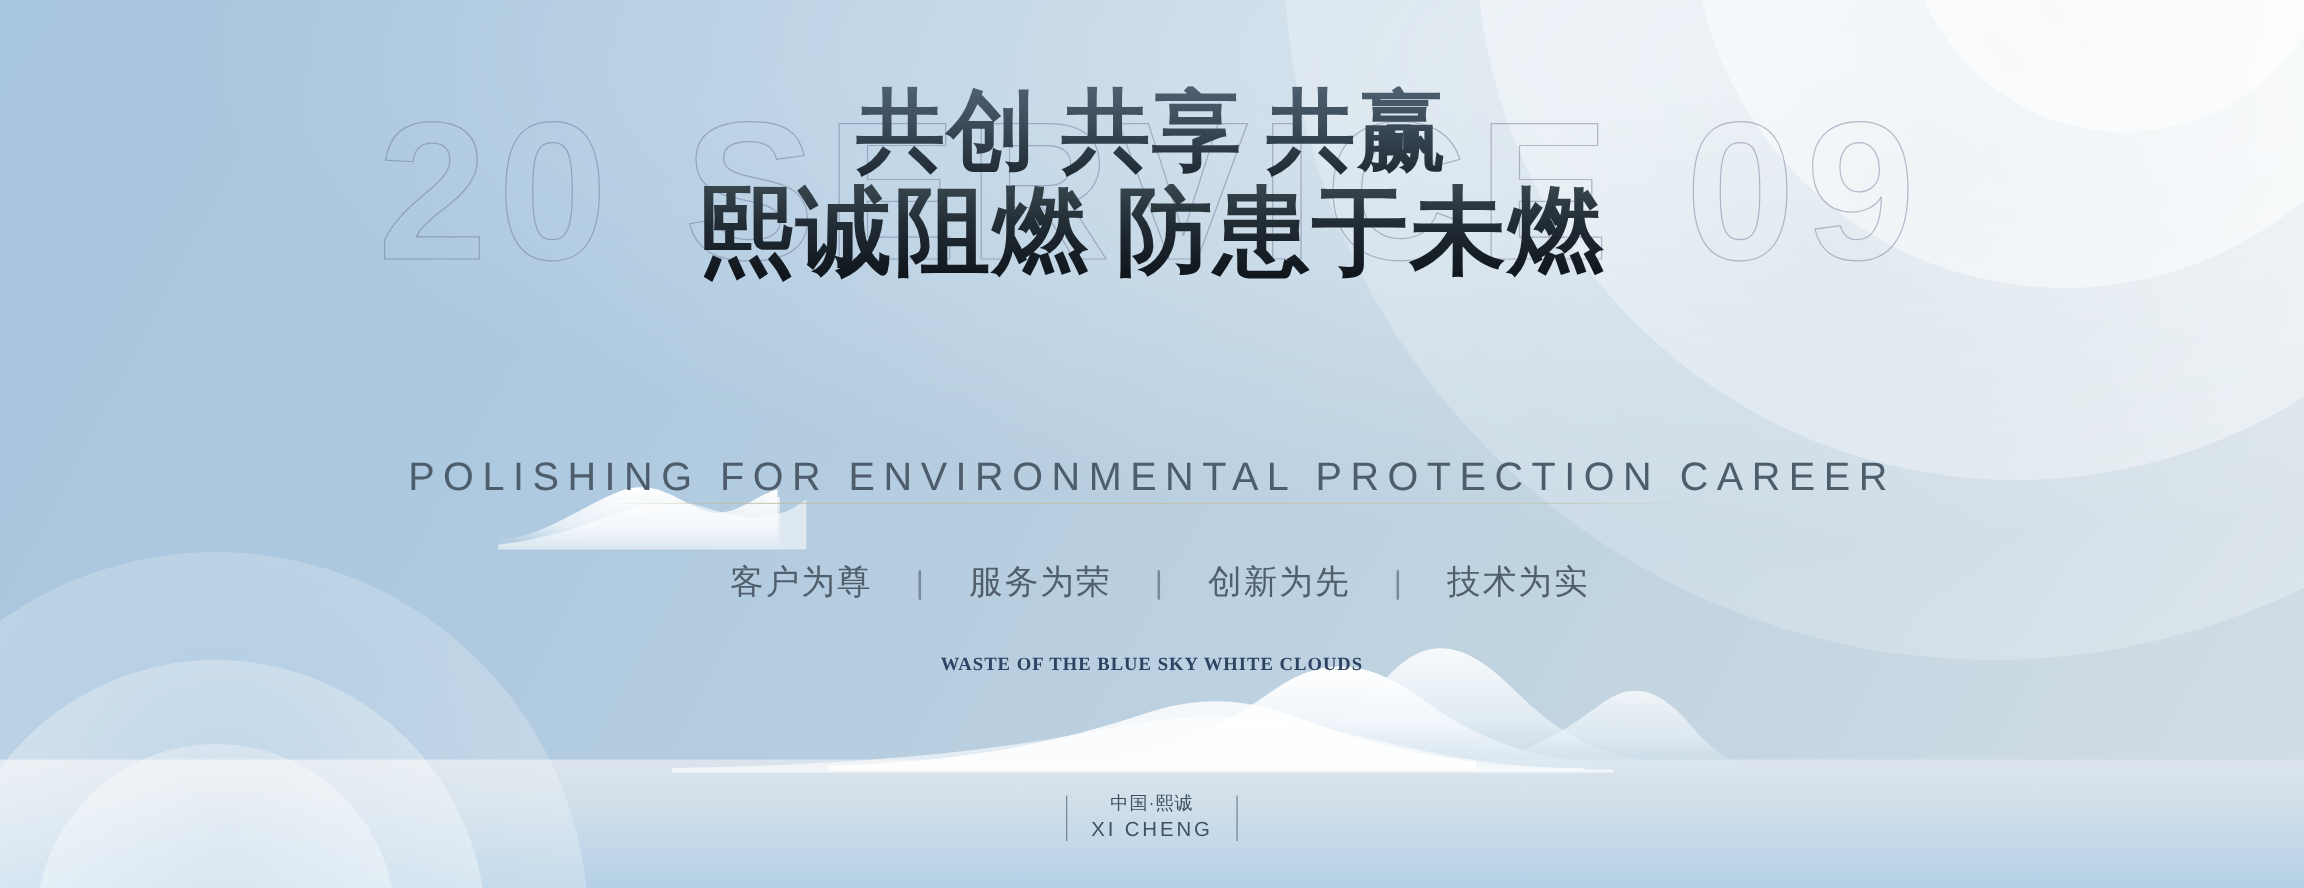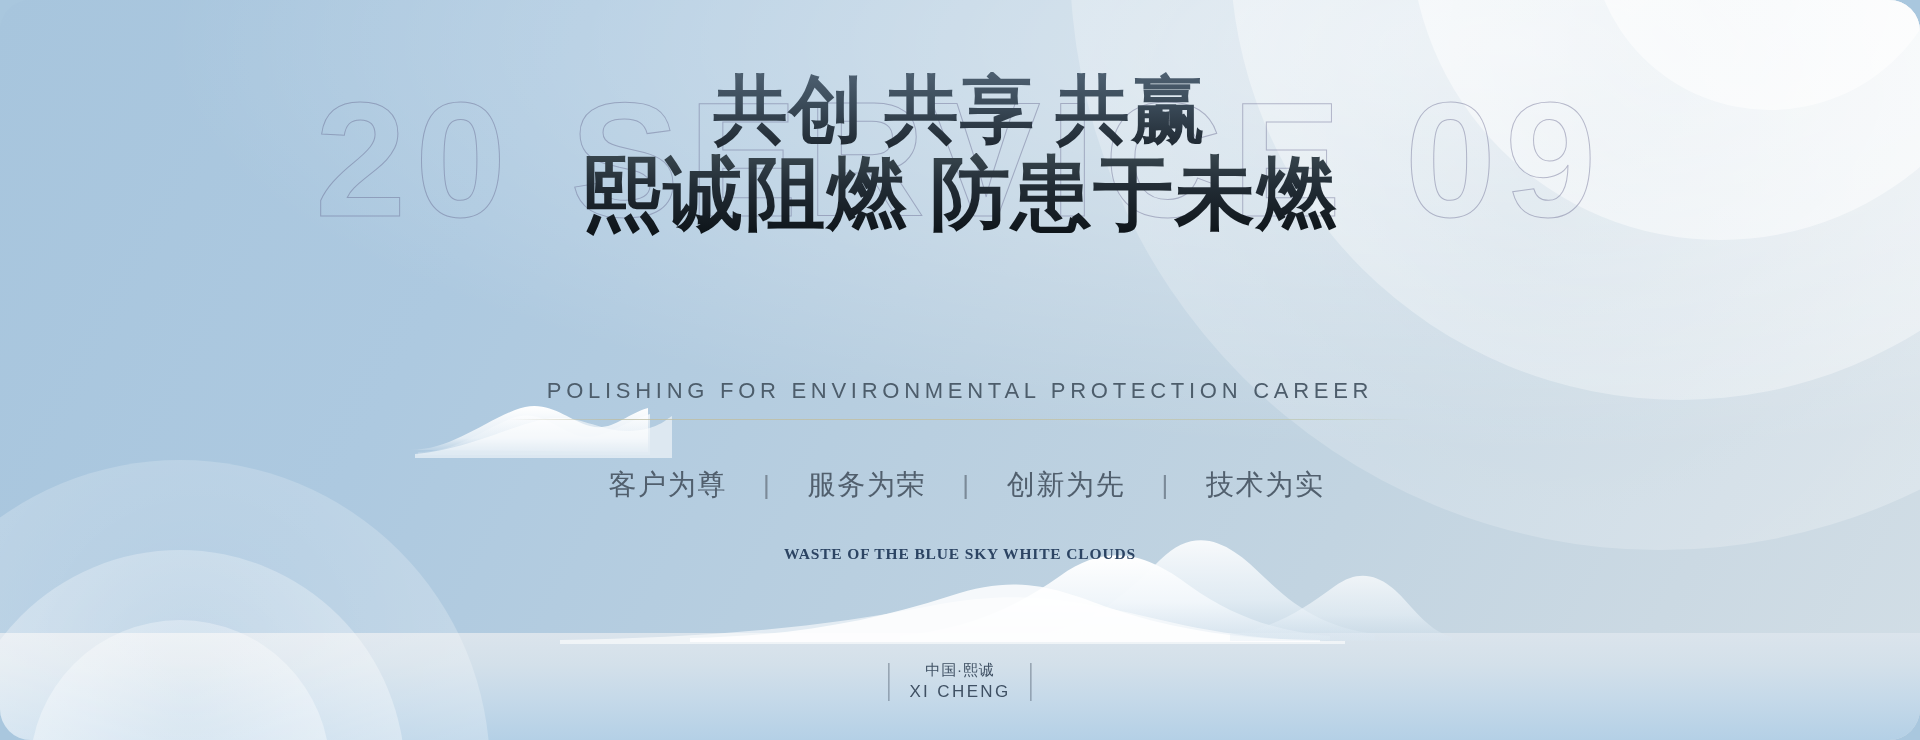--- a/index.html
+++ b/index.html
@@ -7,21 +7,20 @@
     width:1920px;height:740px;overflow:hidden;
     font-family:"Liberation Sans", sans-serif;
     background:#a9c7de;
   }
 
   #banner{
     position:relative;width:1920px;height:740px;overflow:hidden;
     background:
       radial-gradient(120% 95% at 78% 6%, rgba(255,255,255,.55) 0%, rgba(255,255,255,0) 58%),
       linear-gradient(118deg,#a7c5dd 0%,#adc9e0 26%,#b9cfe0 50%,#c2d4e1 70%,#cbd9e3 86%,#d2dee6 100%);
-    border-radius: 31px;
   }
 
   
   .ring{position:absolute;border-radius:50%;pointer-events:none;}
   .tr1{width:1180px;height:1180px;right:-330px;top:-630px;
        background:radial-gradient(circle at 38% 72%, rgba(255,255,255,.10) 0%, rgba(255,255,255,.30) 55%, rgba(255,255,255,.42) 100%);}
   .tr2{width:900px;height:900px;right:-210px;top:-500px;
        background:radial-gradient(circle at 40% 70%, rgba(255,255,255,.18) 0%, rgba(255,255,255,.46) 60%, rgba(255,255,255,.62) 100%);}
   .tr3{width:620px;height:620px;right:-110px;top:-380px;
        background:radial-gradient(circle at 42% 68%, rgba(255,255,255,.30) 0%, rgba(255,255,255,.60) 60%, rgba(255,255,255,.78) 100%);}
@@ -68,21 +67,21 @@
     white-space:nowrap;
   }
   .hl1{font-size:74px;letter-spacing:.02em;}
   .hl2{font-size:80px;letter-spacing:.02em;margin-top:4px;
        background:linear-gradient(180deg,#39474f 0%,#222c35 40%,#0d1318 100%);
        -webkit-background-clip:text;background-clip:text;color:transparent;}
 
   
   .tagline{
     position:absolute;left:0;right:0;top:378px;text-align:center;
-    font-size:22px;letter-spacing:.215em;font-weight:400;
+    font-size:33px;letter-spacing:.215em;font-weight:400;
     color:#4d5d6b;white-space:nowrap;
   }
   .tagline-rule{
     position:absolute;top:419px;left:50%;transform:translateX(-50%);
     width:905px;height:1px;
     background:linear-gradient(90deg,rgba(190,200,180,0) 0%,rgba(189,188,160,.75) 12%,rgba(196,192,160,.8) 50%,rgba(190,200,180,.75) 88%,rgba(190,200,180,0) 100%);
   }
 
   
   .values{

